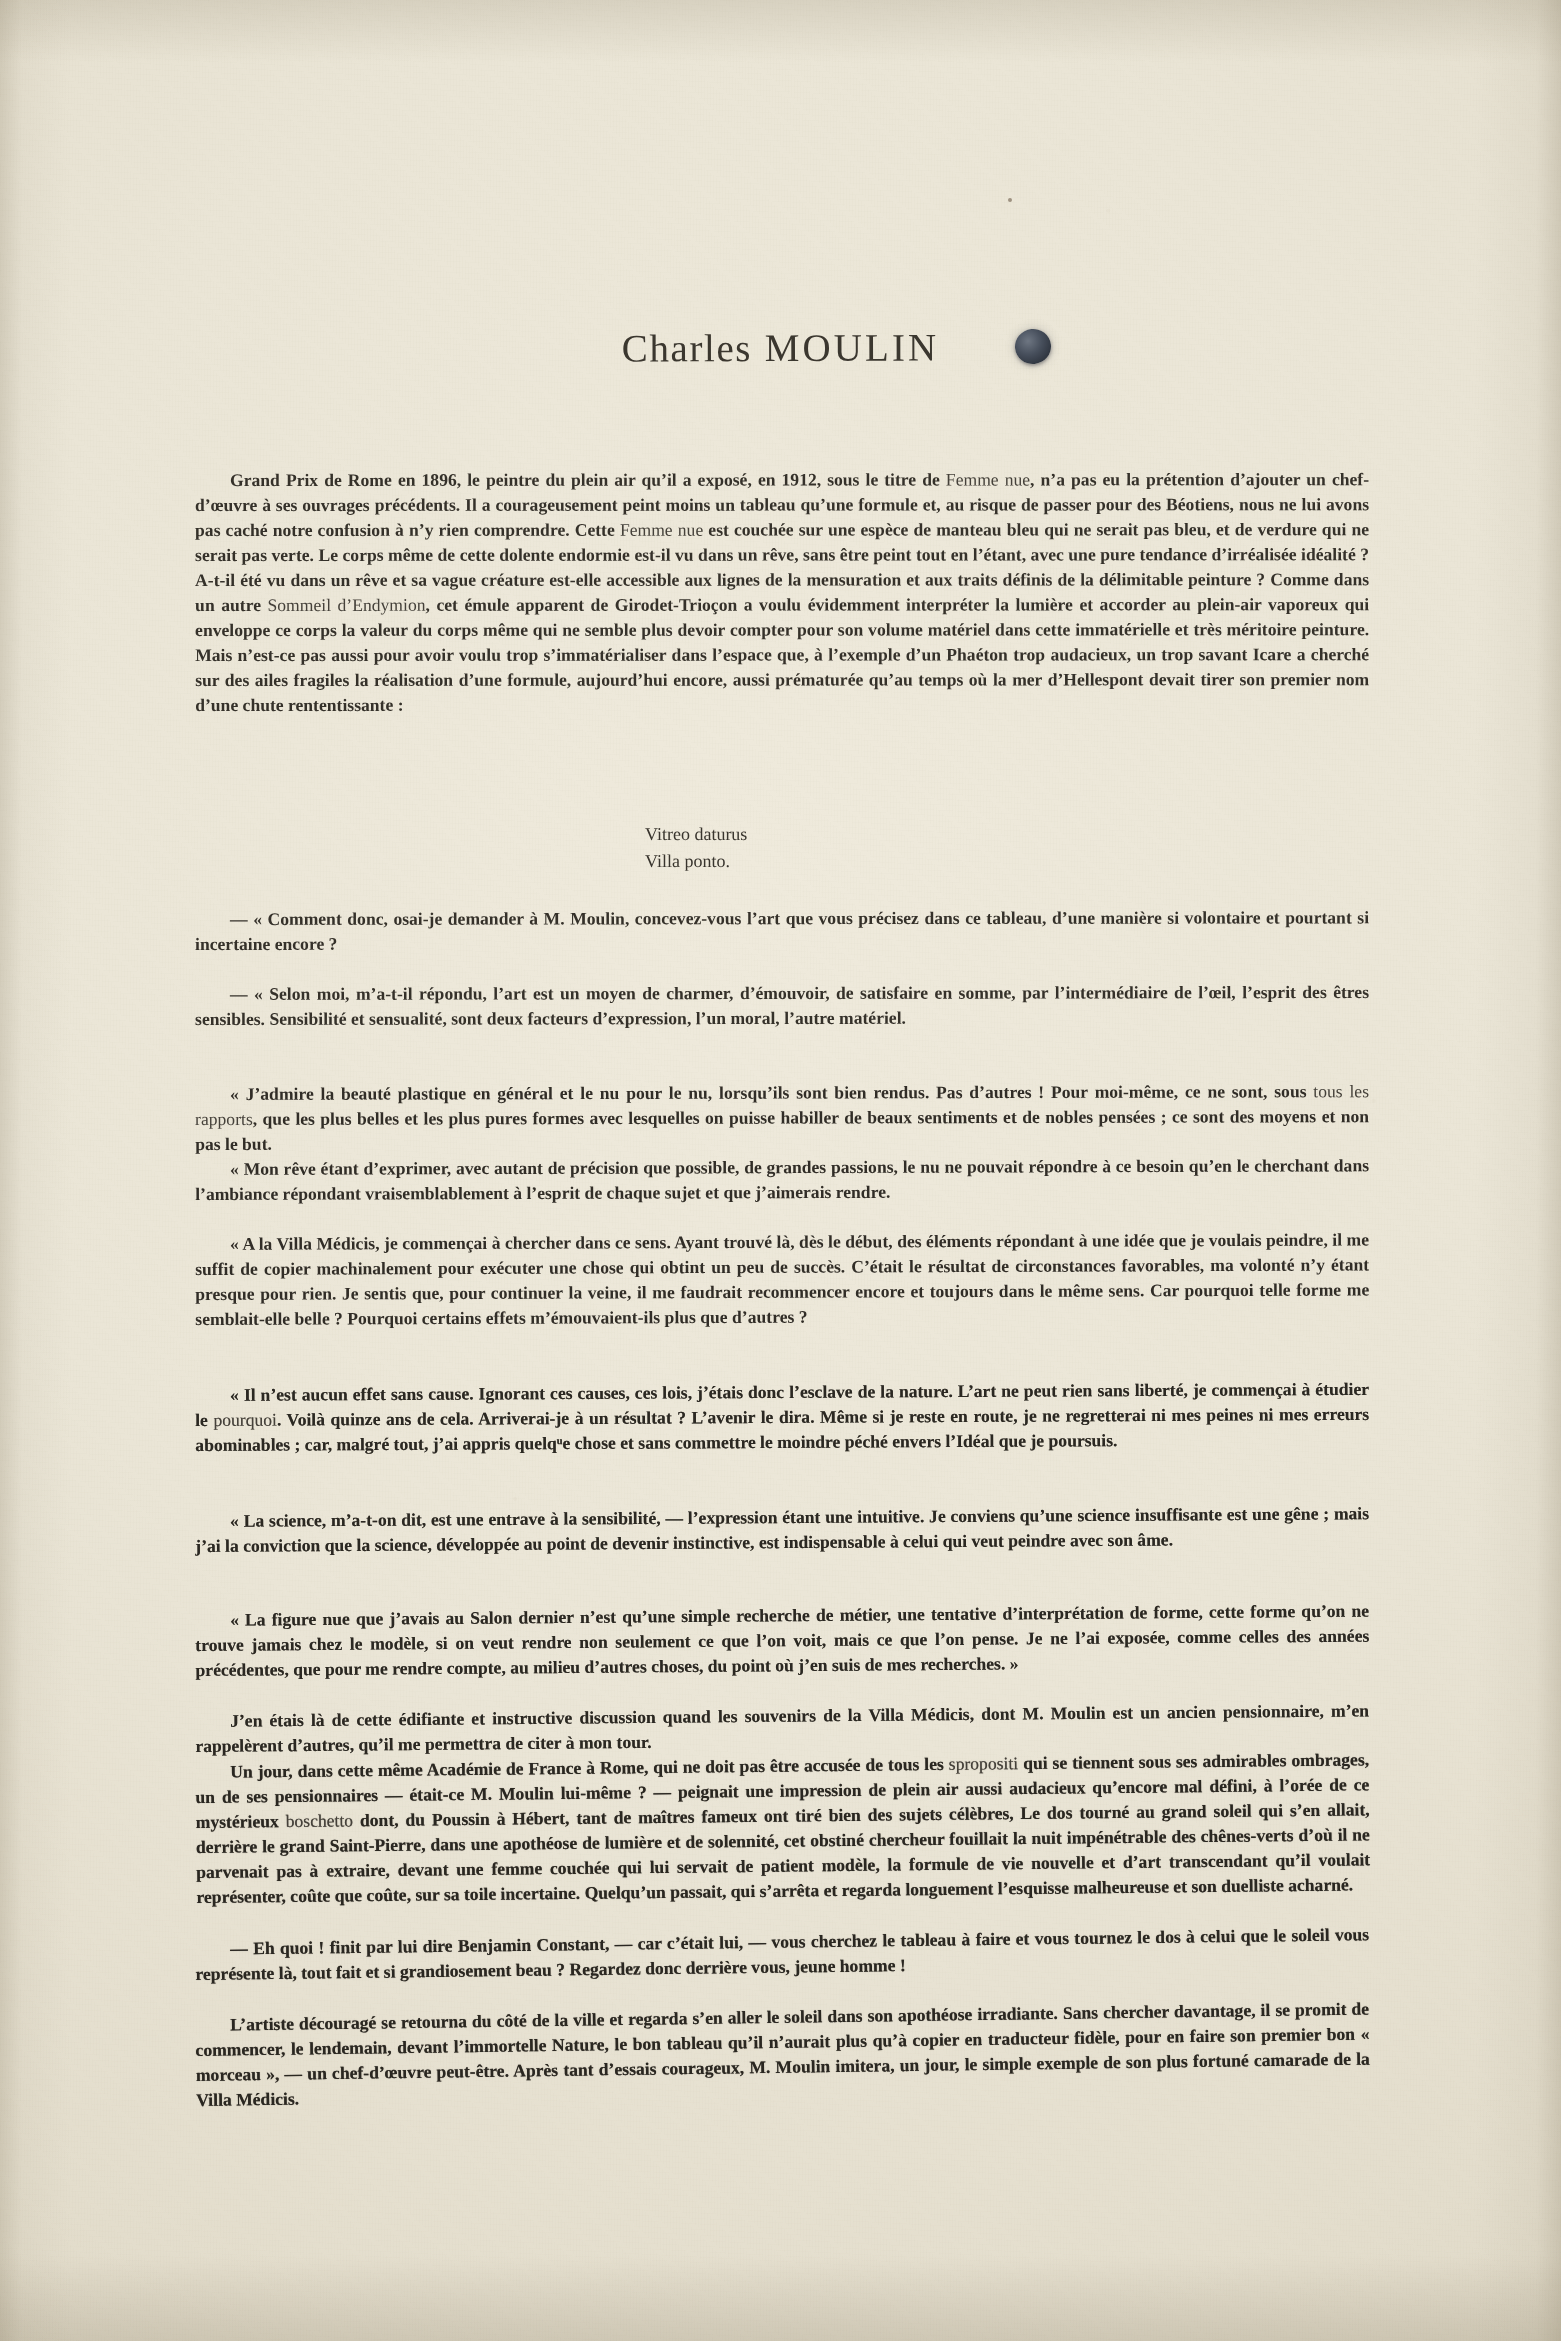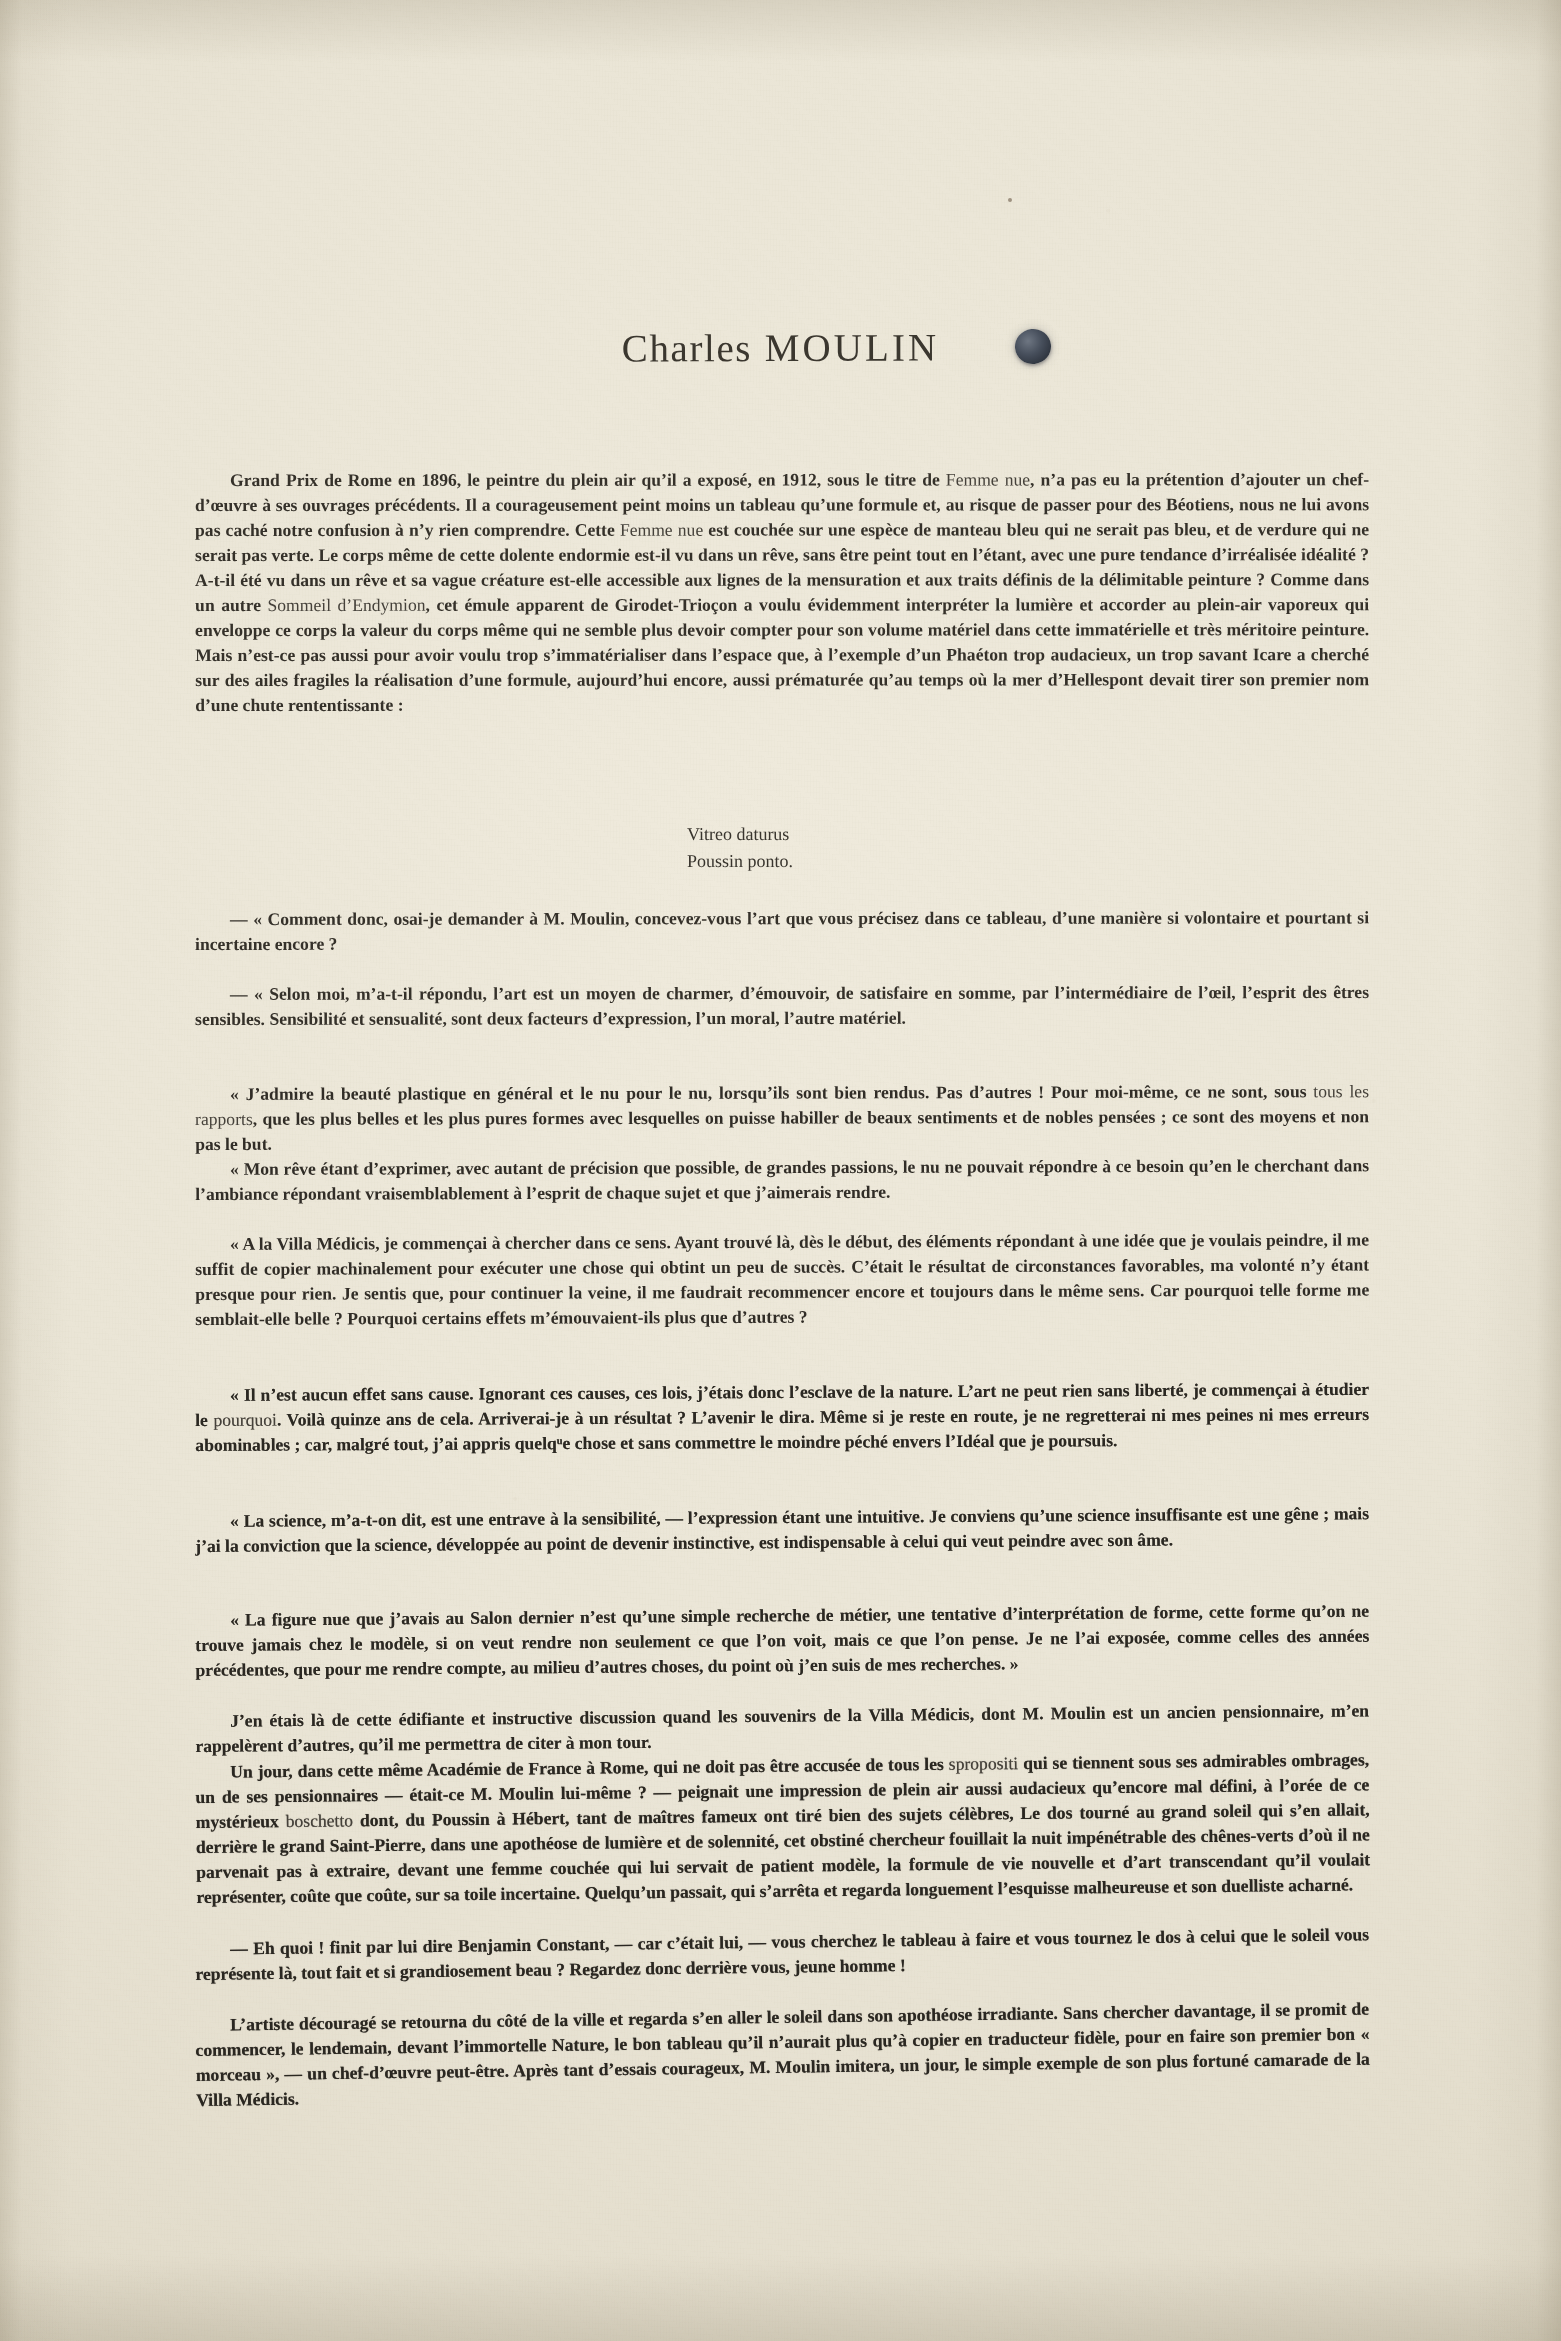--- a/index.html
+++ b/index.html
@@ -96,21 +96,20 @@
   .verse {
     position: absolute;
     left: 645px;
     top: 821px;
     color: #38342d;
     font-weight: 400;
     font-size: 18px;
     line-height: 27px;
     font-family: "Liberation Serif", "DejaVu Serif", serif;
     transform: rotate(-0.1deg);
-    margin-left: 42px;
   }
 
   
   .blk {
     position: absolute;
     color: #2f2c26;
     font-weight: 700;
     font-size: 17.6px;
     line-height: 25px;
     text-align: justify;
@@ -140,21 +139,21 @@
   </h1>
 
   <div class="ink-blot"></div>
 
   <div class="blk ink-soft" style="left:195px; top:468px; width:1174px; transform:rotate(-0.04deg);font-family:Liberation Serif, serif;">
     <p><span>Grand Prix de Rome en 1896, le peintre du plein air qu’il a exposé, en 1912, sous le titre de </span><span class="lighter">Femme nue</span><span>, n’a pas eu la prétention d’ajouter un chef-d’œuvre à ses ouvrages précédents. Il a courageusement peint moins un tableau qu’une formule et, au risque de passer pour des Béotiens, nous ne lui avons pas caché notre confusion à n’y rien comprendre. Cette </span><span class="lighter">Femme nue</span><span> est couchée sur une espèce de manteau bleu qui ne serait pas bleu, et de verdure qui ne serait pas verte. Le corps même de cette dolente endormie est-il vu dans un rêve, sans être peint tout en l’étant, avec une pure tendance d’irréalisée idéalité ? A-t-il été vu dans un rêve et sa vague créature est-elle accessible aux lignes de la mensuration et aux traits définis de la délimitable peinture ? Comme dans un autre </span><span class="lighter">Sommeil d’Endymion</span><span>, cet émule apparent de Girodet-Trioçon a voulu évidemment interpréter la lumière et accorder au plein-air vaporeux qui enveloppe ce corps la valeur du corps même qui ne semble plus devoir compter pour son volume matériel dans cette immatérielle et très méritoire peinture. Mais n’est-ce pas aussi pour avoir voulu trop s’immatérialiser dans l’espace que, à l’exemple d’un Phaéton trop audacieux, un trop savant Icare a cherché sur des ailes fragiles la réalisation d’une formule, aujourd’hui encore, aussi prématurée qu’au temps où la mer d’Hellespont devait tirer son premier nom d’une chute rententissante :</span></p>
   </div>
 
   <div class="verse">
     <div>Vitreo daturus</div>
-    <div>Poussin ponto.</div>
+    <div>Villa ponto.</div>
   </div>
 
   <div class="blk ink-soft" style="left:195px; top:907px; width:1174px; transform:rotate(-0.08deg);">
     <p>— « Comment donc, osai-je demander à M. Moulin, concevez-vous l’art que vous précisez dans ce tableau, d’une manière si volontaire et pourtant si incertaine encore ?</p>
   </div>
 
   <div class="blk ink-soft" style="left:195px; top:982px; width:1174px; transform:rotate(-0.1deg);">
     <p>— « Selon moi, m’a-t-il répondu, l’art est un moyen de charmer, d’émouvoir, de satisfaire en somme, par l’intermédiaire de l’œil, l’esprit des êtres sensibles. Sensibilité et sensualité, sont deux facteurs d’expression, l’un moral, l’autre matériel.</p>
   </div>
 

